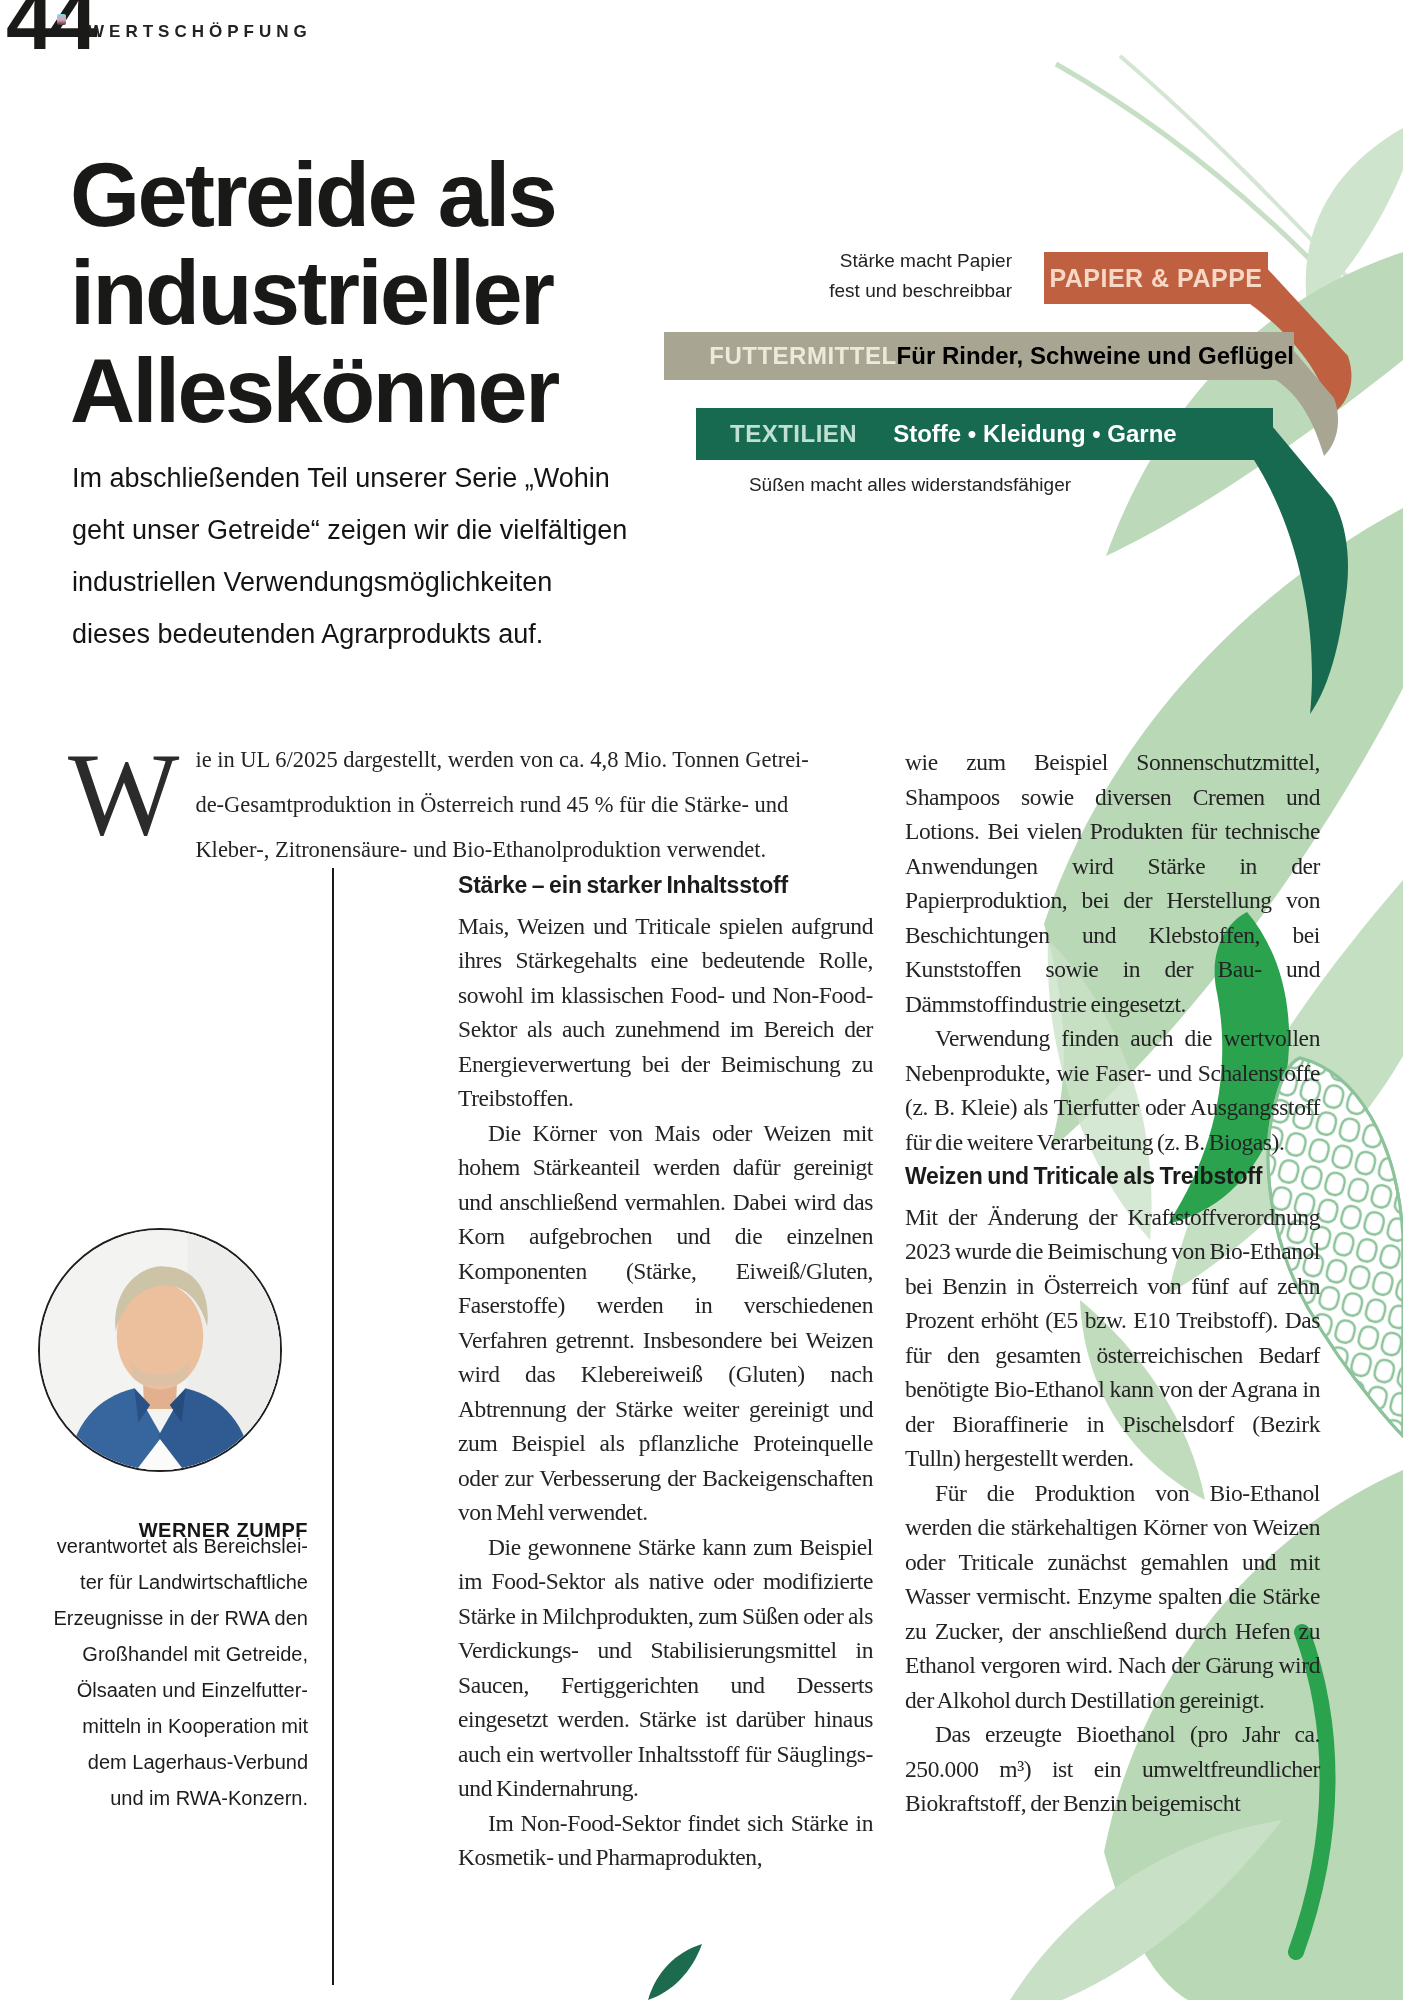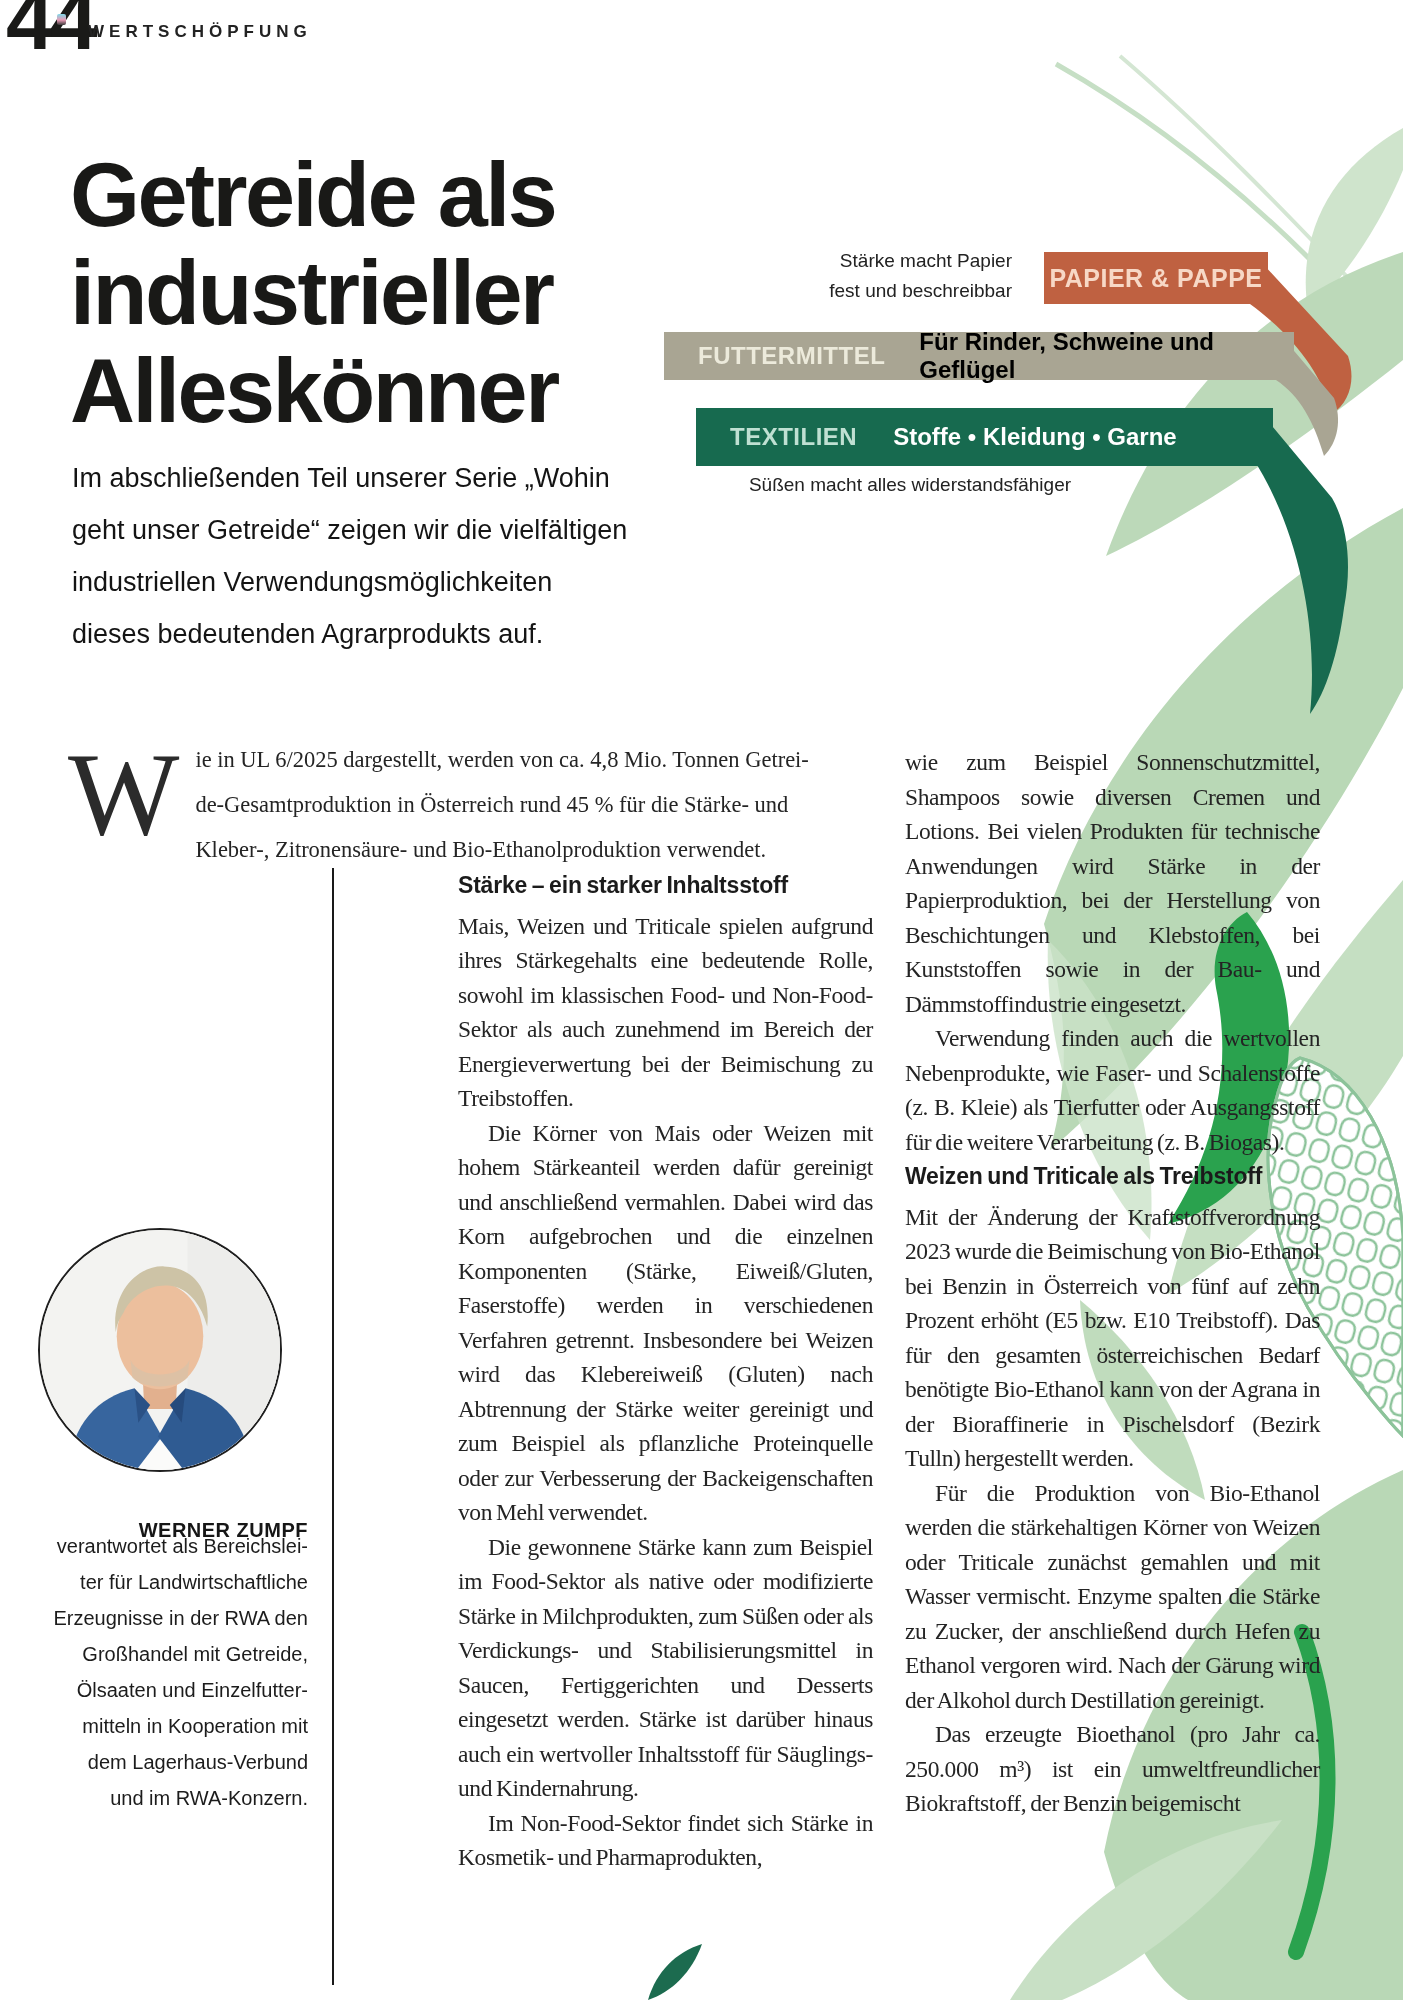--- a/index.html
+++ b/index.html
@@ -19,24 +19,24 @@
   
   .title{position:absolute;left:70px;top:146px;margin:0;font-size:90px;line-height:98px;
          font-weight:700;letter-spacing:-2.5px;color:#191917;}
   .intro{position:absolute;left:72px;top:452px;margin:0;font-size:27px;line-height:52px;
          font-weight:400;color:#141414;}
 
   
   .ribbon{position:absolute;display:flex;align-items:center;font-weight:700;margin-left:16px;}
   .ribbon-orange{left:1028px;top:252px;width:224px;height:52px;background:#bf6141;justify-content:center;}
   .ribbon-orange .lab{color:#f7d8c6;font-size:25px;letter-spacing:.5px;}
-  .ribbon-taupe{left:648px;top:332px;width:630px;height:48px;background:#a9a593;padding-left:34px;gap:34px;box-sizing:border-box;}
+  .ribbon-taupe{left:648px;top:332px;width:630px;height:48px;background:#a9a593;padding-left:34px;box-sizing:border-box;justify-content:flex-end;}
   .ribbon-taupe .lab{color:#eceadb;font-size:24px;letter-spacing:.5px;}
   .ribbon-taupe .txt{color:#000000;font-size:24px;}
-  .ribbon-green{left:680px;top:408px;width:577px;height:58px;background:#176a4f;padding-left:34px;gap:36px;box-sizing:border-box;}
+  .ribbon-green{left:680px;top:408px;width:577px;height:52px;background:#176a4f;padding-left:34px;gap:36px;box-sizing:border-box;}
   .ribbon-green .lab{color:#bfe0d2;font-size:24px;letter-spacing:.5px;}
   .ribbon-green .txt{color:#ffffff;font-size:24px;}
   .banner-caption{position:absolute;font-size:19px;line-height:30px;color:#222;}
   .cap-papier{left:700px;top:246px;width:312px;text-align:right;}
   .cap-textil{left:690px;top:470px;width:440px;text-align:center;white-space:nowrap;}
 
   
   .lead{position:absolute;left:68px;top:737px;width:810px;font-size:22.5px;line-height:45px;color:#242424;}
   .dropcap{float:left;font-size:118px;line-height:104px;height:128px;margin:6px 16px 0 0;color:#2b2b2b;}
 

